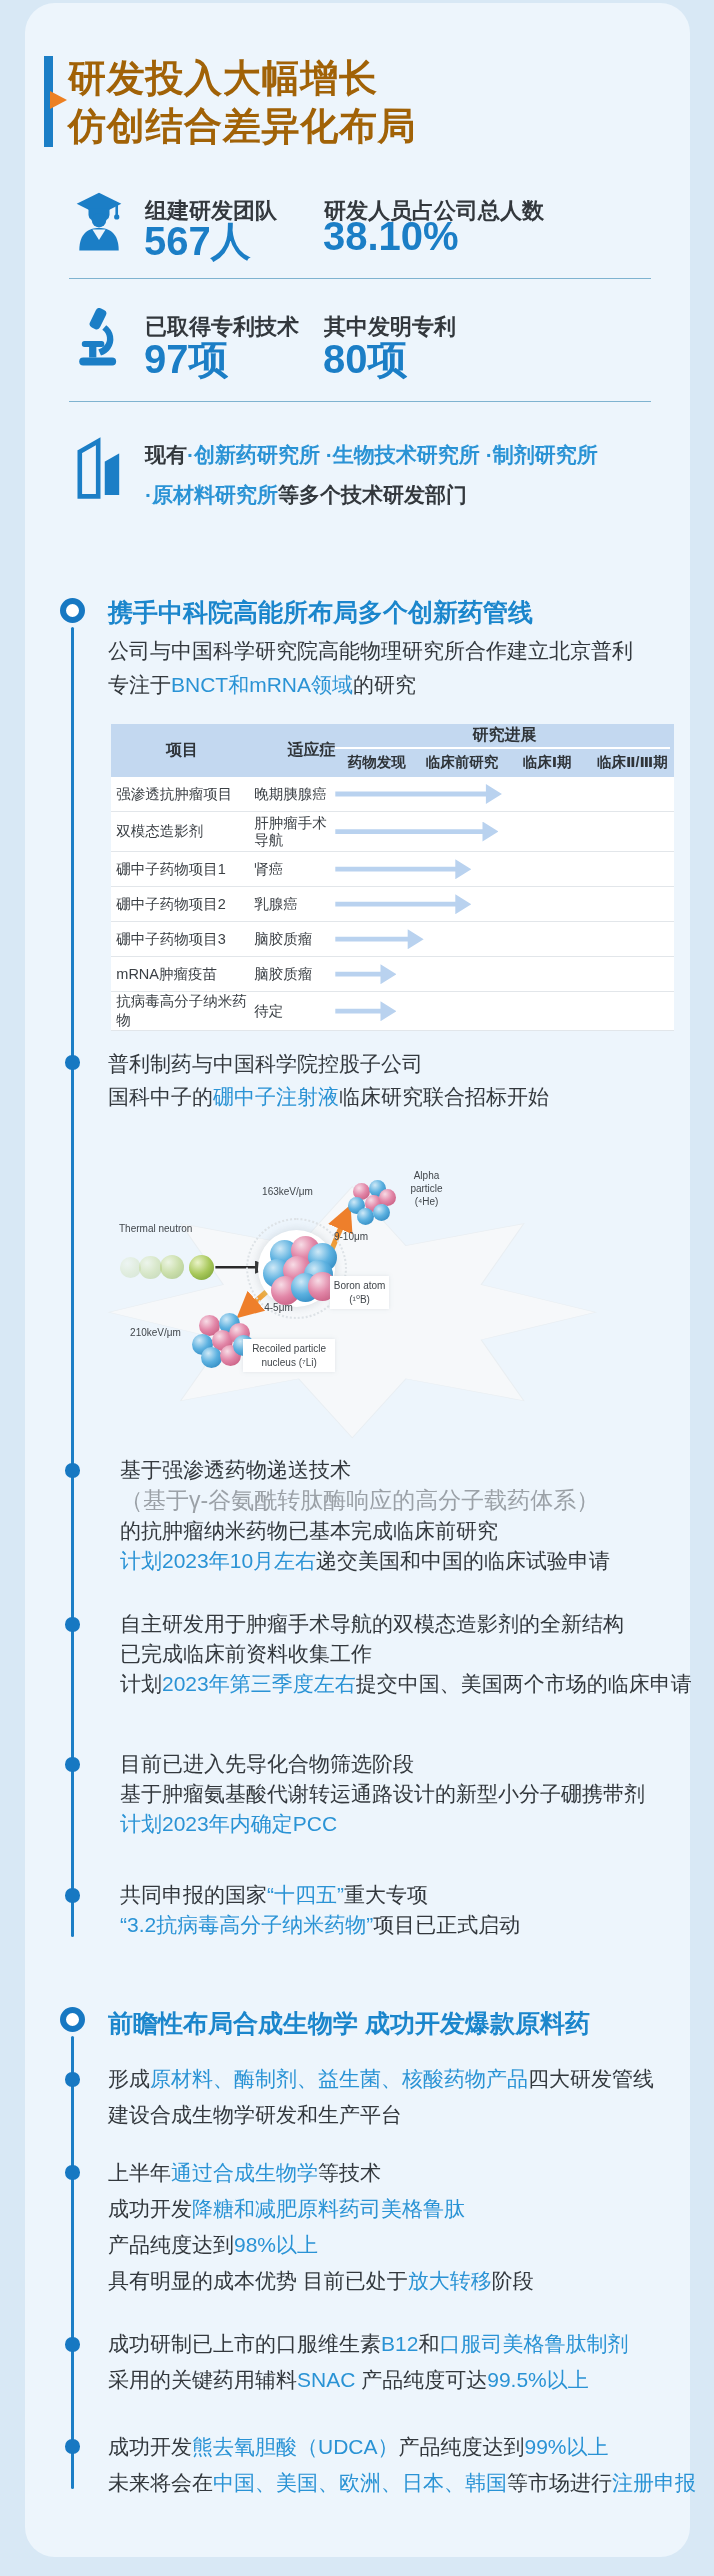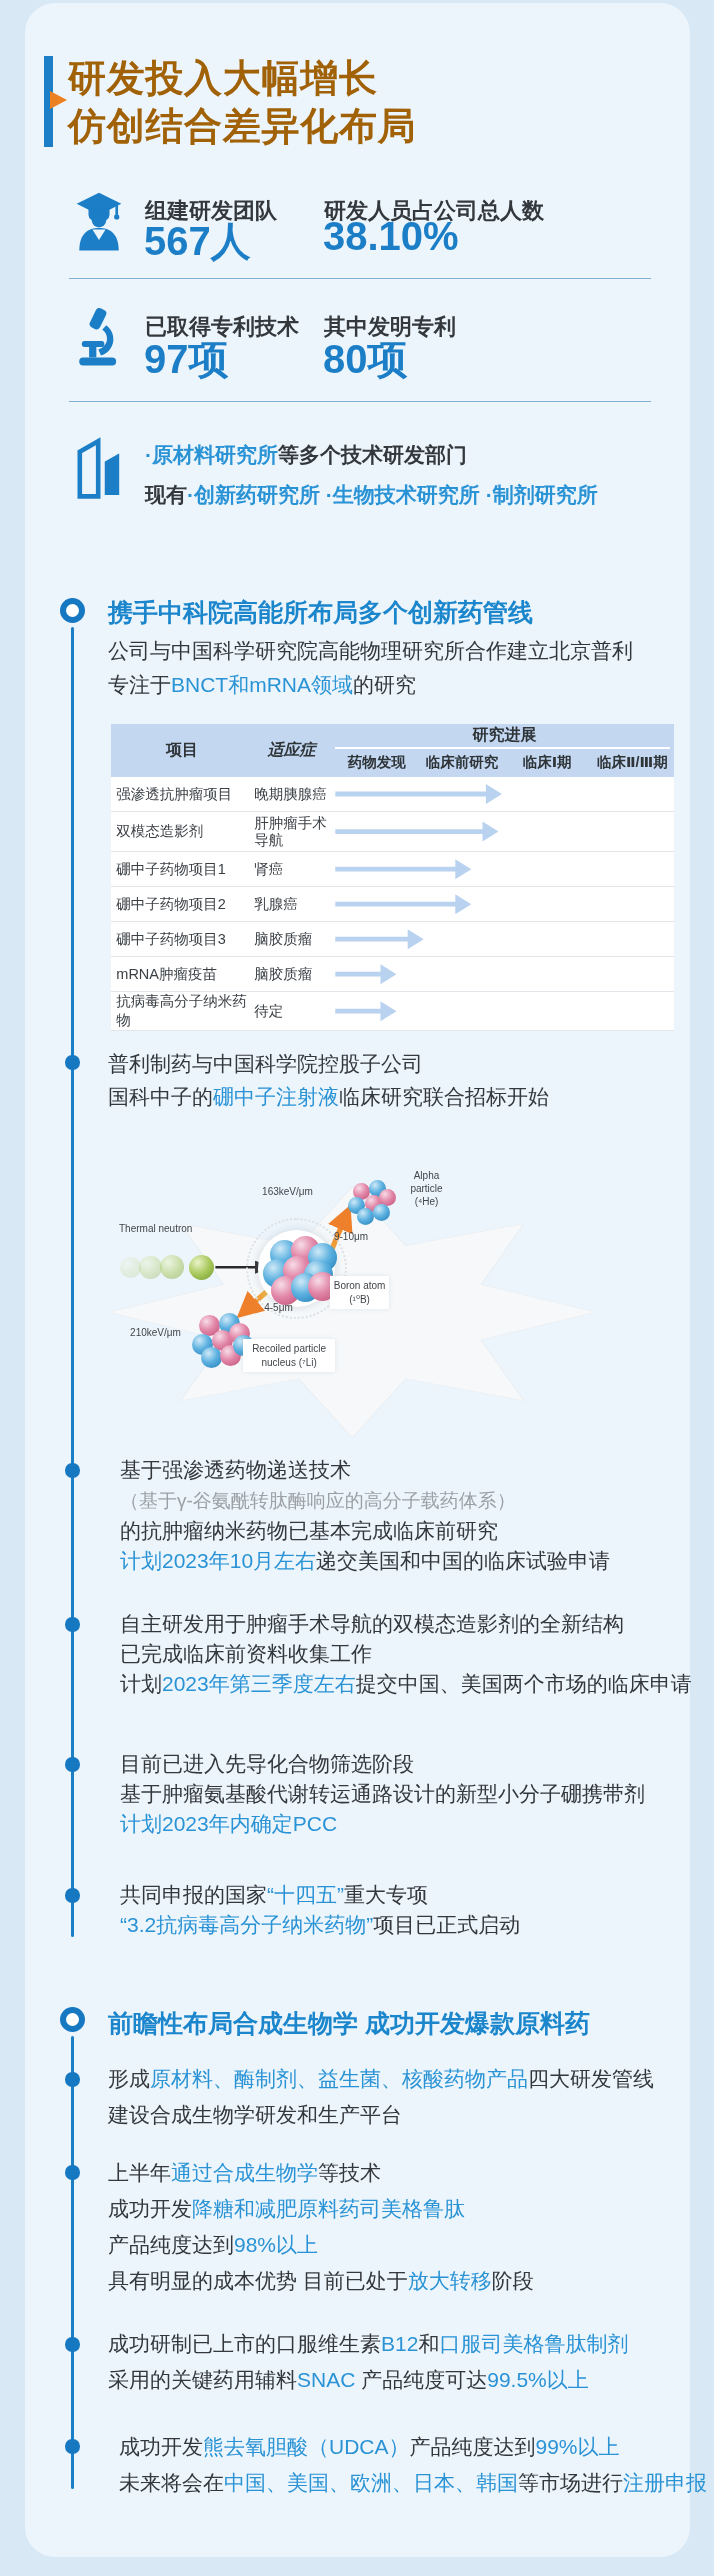--- a/index.html
+++ b/index.html
@@ -24,28 +24,28 @@
 
   
   .ring{position:absolute;left:60px;width:25px;height:25px;border-radius:50%;border:6px solid #1778c2;background:#fff;box-sizing:border-box;}
   .sec-title{position:absolute;left:108px;font-size:25px;font-weight:800;color:#1b86cc;white-space:nowrap;}
   .vline{position:absolute;left:71px;width:3.3px;background:#1b7ec6;border-radius:2px;}
   .dot{position:absolute;left:65px;width:14.5px;height:14.5px;border-radius:50%;background:#1778c2;}
   .blines{position:absolute;left:108px;font-size:21px;font-weight:500;color:#33383d;white-space:nowrap;}
   .tline{white-space:nowrap;}
   .lh45 .tline{line-height:30px;margin-left:12px;} .lh50 .tline{line-height:33px;}
   .lh52 .tline{line-height:34px;} .lh54 .tline{line-height:36px;}
-  .c-dark{color:#33383d;} .c-blue{color:#2a93d5;} .c-gray{color:#9ba1a7;font-size:19px;}
+  .c-dark{color:#33383d;} .c-blue{color:#2a93d5;} .c-gray{color:#9ba1a7;font-size:23px;}
 
   
   .ptable{position:absolute;left:111px;top:724px;width:563px;background:#fff;}
   .thead{position:relative;height:53px;background:#c3d8f0;color:#2f3439;}
   .th-cell{position:absolute;top:0;height:53px;display:flex;align-items:center;justify-content:center;font-size:16px;font-weight:700;}
   .th-project{left:0;width:142px;}
-  .th-indication{left:140px;width:81px;font-style:italic;}
+  .th-indication{left:160px;width:81px;}
   .th-progress{position:absolute;left:223px;top:0;width:341px;height:69px;}
   .th-ptitle{height:22.5px;display:flex;align-items:center;justify-content:center;font-size:16px;font-weight:700;}
   .th-underline{position:absolute;left:1.3px;right:5.3px;top:22.5px;height:2px;background:#fff;}
   .th-phases{position:absolute;left:0;top:24.5px;width:100%;height:28.4px;display:flex;}
   .th-phases span{flex:1;display:flex;align-items:center;justify-content:center;font-size:14.5px;font-weight:700;white-space:nowrap;}
   .trow{display:grid;grid-template-columns:142px 81px 1fr;min-height:34px;align-items:center;border-bottom:0.7px solid #e2e6ea;background:#fff;font-size:14.5px;color:#3a3f44;}
   .trow .c1{padding-left:5.3px;}
   .trow .c2{padding:2.6px 1.3px;line-height:17px;}
   .parrow{height:20px;margin:2.6px 0 2.6px 1.3px;background:#b9d2ef;clip-path:polygon(0 38%,calc(100% - 16px) 38%,calc(100% - 16px) 0,100% 50%,calc(100% - 16px) 100%,calc(100% - 16px) 62%,0 62%);}
 
@@ -104,22 +104,22 @@
   <div class="stat-value" style="left:144px;top:332px;">97项</div>
   <div class="stat-label" style="left:324px;top:312px;">其中发明专利</div>
   <div class="stat-value" style="left:323px;top:332px;">80项</div>
   <div class="divider" style="top:401px;"></div>
 
   <svg class="stat-icon" style="left:73px;top:432px;" width="53" height="67" viewBox="0 0 80 102">
     <path d="M10,30 L38,14 L38,98 L10,98 Z" fill="#edf5fc" stroke="#1b7ec6" stroke-width="7"></path>
     <path d="M46,44 L72,29 L72,98 L46,98 Z" fill="#1b7ec6" stroke="#edf5fc" stroke-width="4"></path>
   </svg>
   <div class="dept-lines">
+      <div class="tline"><span class="seg c-dark">现有</span><span class="seg c-blue">·创新药研究所</span><span class="seg c-blue">  ·生物技术研究所</span><span class="seg c-blue">  ·制剂研究所</span></div>
       <div class="tline"><span class="seg c-blue">·原材料研究所</span><span class="seg c-dark">等多个技术研发部门</span></div>
-      <div class="tline"><span class="seg c-dark">现有</span><span class="seg c-blue">·创新药研究所</span><span class="seg c-blue">  ·生物技术研究所</span><span class="seg c-blue">  ·制剂研究所</span></div>
     </div>
 
   <div class="ring" style="top:598px;"></div>
   <div class="sec-title" style="top:596px;">携手中科院高能所布局多个创新药管线</div>
   <div class="vline" style="top:627px;height:1310px;"></div>
 
   <div class="blines lh52" style="top:634px;">
       <div class="tline"><span class="seg c-dark">公司与中国科学研究院高能物理研究所合作建立北京普利</span></div>
       <div class="tline"><span class="seg c-dark">专注于</span><span class="seg c-blue">BNCT和mRNA领域</span><span class="seg c-dark">的研究</span></div>
     </div>
@@ -309,18 +309,18 @@
       <div class="tline"><span class="seg c-dark">具有明显的成本优势 目前已处于</span><span class="seg c-blue">放大转移</span><span class="seg c-dark">阶段</span></div>
     </div>
 
   <div class="dot" style="top:2337px;"></div>
   <div class="blines lh54" style="top:2326px;">
       <div class="tline"><span class="seg c-dark">成功研制已上市的口服维生素</span><span class="seg c-blue">B12</span><span class="seg c-dark">和</span><span class="seg c-blue">口服司美格鲁肽制剂</span></div>
       <div class="tline"><span class="seg c-dark">采用的关键药用辅料</span><span class="seg c-blue">SNAC</span><span class="seg c-dark"> 产品纯度可达</span><span class="seg c-blue">99.5%以上</span></div>
     </div>
 
   <div class="dot" style="top:2439px;"></div>
-  <div class="blines lh54" style="top:2429px;margin-left:11px;">
+  <div class="blines lh54" style="top:2429px;">
       <div class="tline"><span class="seg c-dark">成功开发</span><span class="seg c-blue">熊去氧胆酸（UDCA）</span><span class="seg c-dark">产品纯度达到</span><span class="seg c-blue">99%以上</span></div>
       <div class="tline"><span class="seg c-dark">未来将会在</span><span class="seg c-blue">中国、美国、欧洲、日本、韩国</span><span class="seg c-dark">等市场进行</span><span class="seg c-blue">注册申报</span></div>
     </div>
 </div>
 
 
 </body></html>

